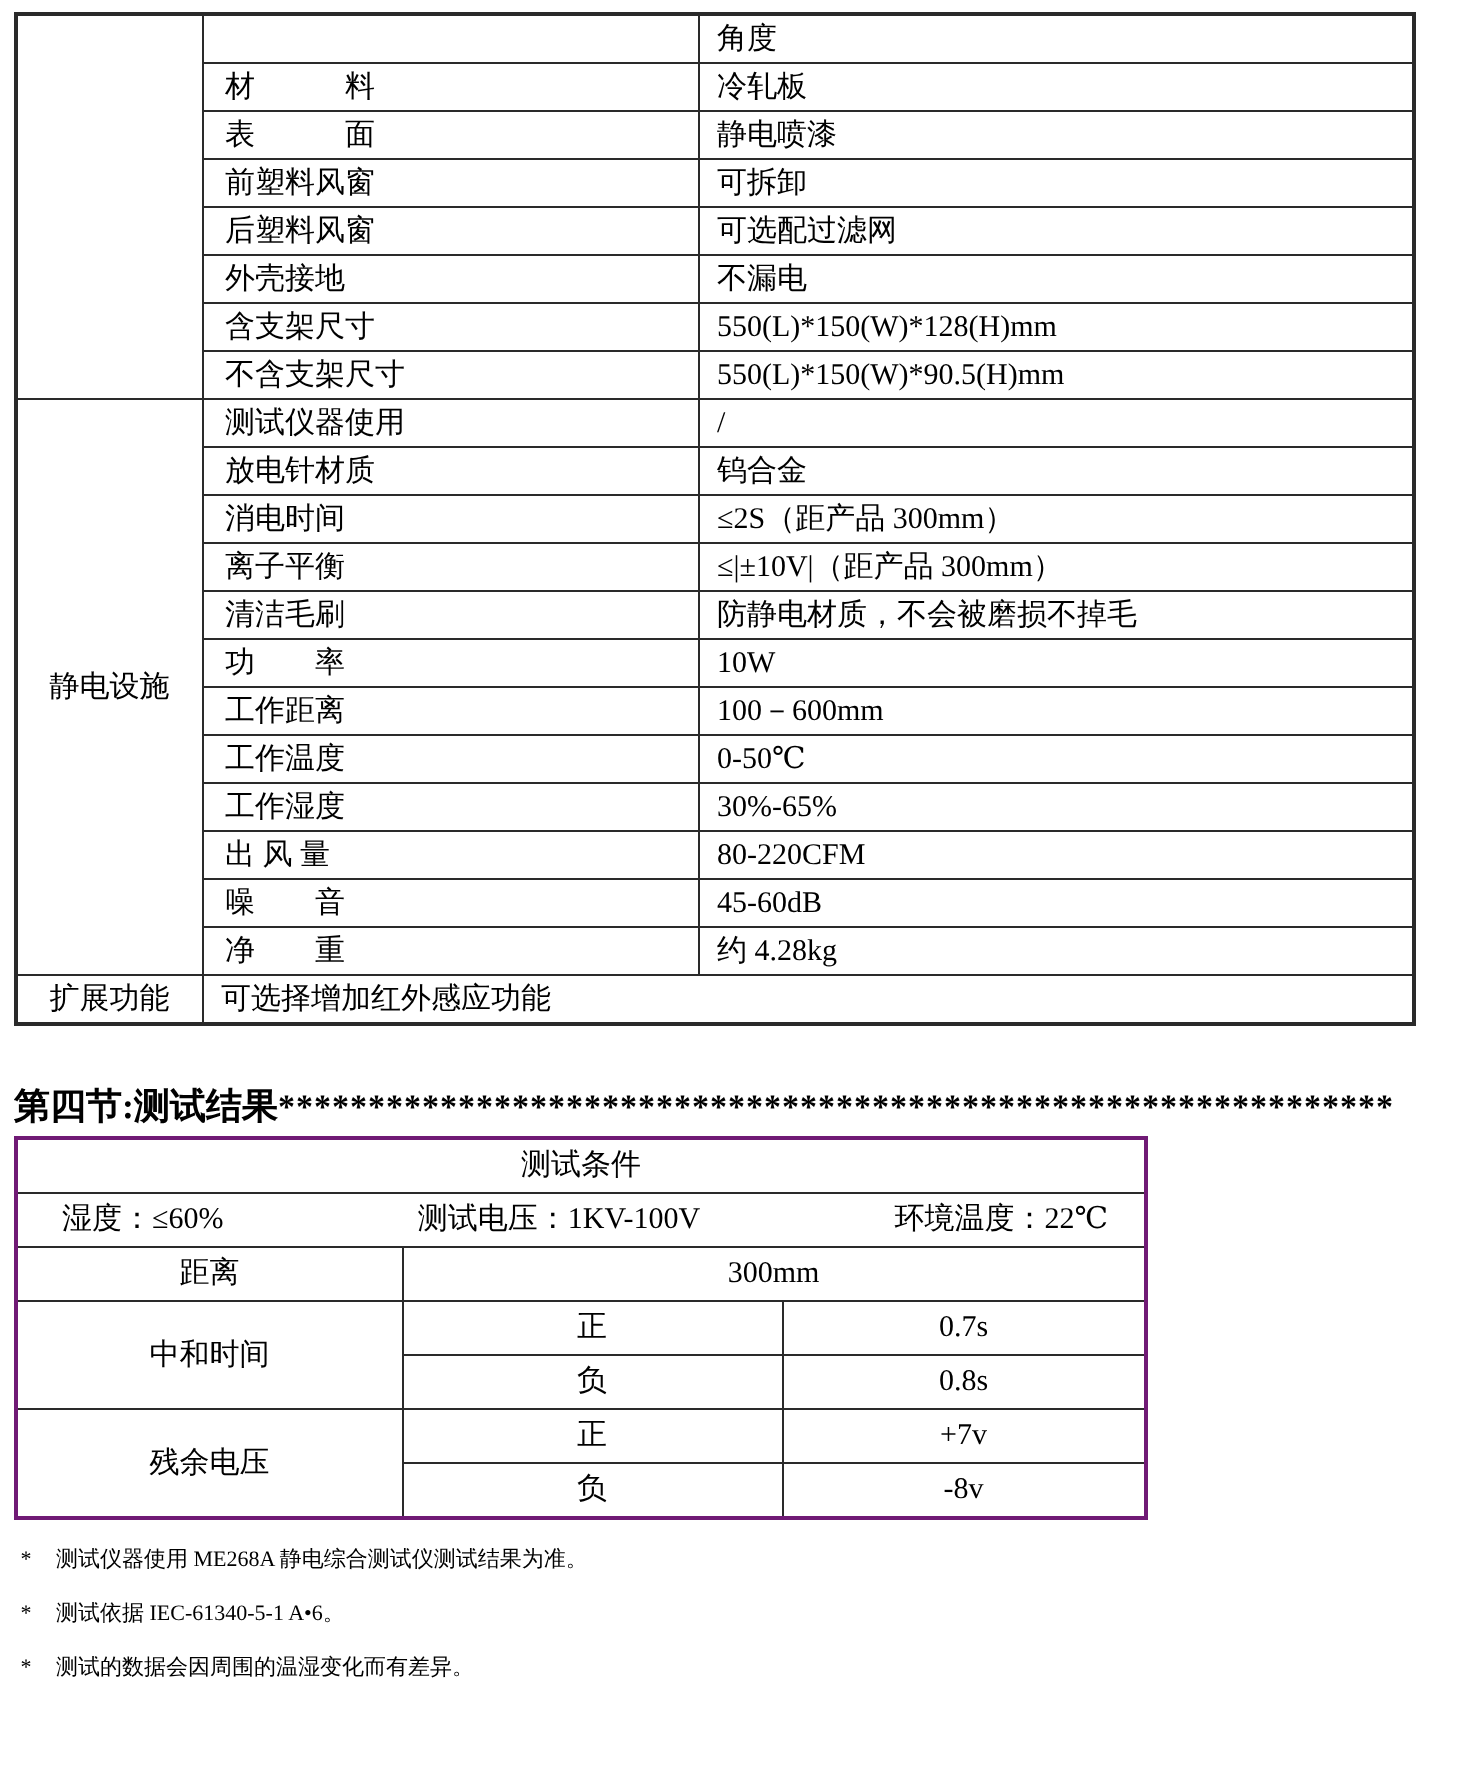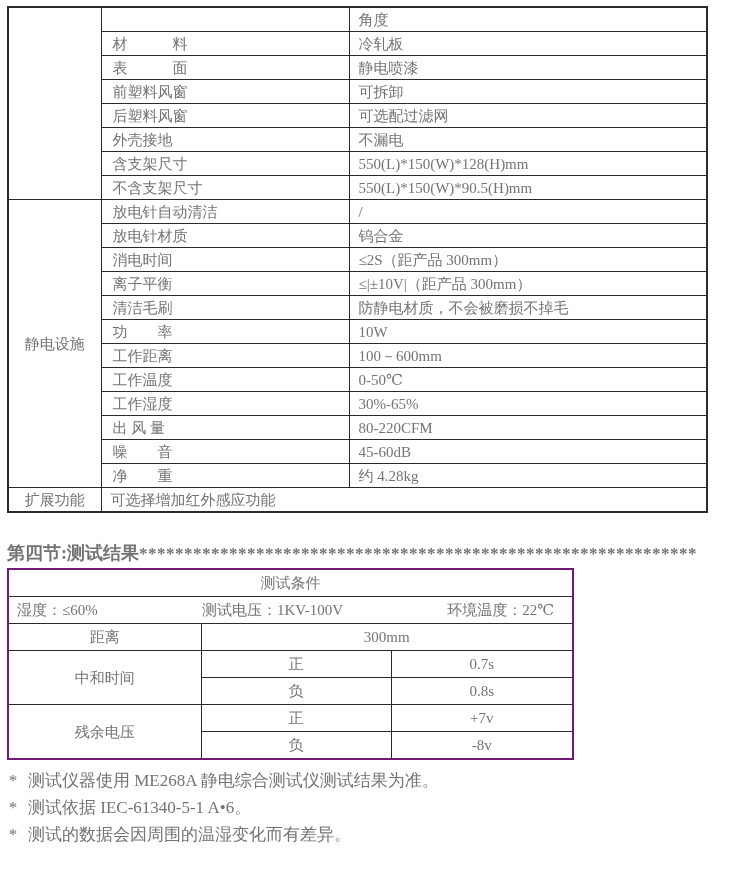--- a/index.html
+++ b/index.html
@@ -1,18 +1,18 @@
 <!DOCTYPE html>
 <html><head>
 <meta charset="utf-8">
 <style>
   html,body { margin:0; padding:0; }
   .page {
     position:relative; width:734px; height:891px; background:#ffffff;
-    color:#737373; font-family:"Liberation Serif","DejaVu Serif",serif;
+    color:#000000; font-family:"Liberation Serif","DejaVu Serif",serif;
     overflow:hidden; box-sizing:border-box; padding:6px 0 0 7px;
   }
   table { border-collapse:collapse; table-layout:fixed; }
   td {
     border:1px solid #2a2a2a; font-size:15px; vertical-align:middle;
     overflow:hidden; padding:0; line-height:1.2;
   }
   
   table.spec { width:699px; border:2px solid #2a2a2a; }
   table.spec td { height:23px; }
@@ -22,24 +22,24 @@
   
   .section-title {
     margin:28px 0 0 0; font-size:18px; font-weight:bold;
     white-space:nowrap; overflow:hidden; width:720px; line-height:24px;
   }
   .section-title .stars { font-size:17px; letter-spacing:0.5px; }
   
   table.test { width:565px; border:2px solid #701a75; margin-top:2px; }
   table.test td { height:26px; text-align:center; }
   .cond-cell { padding:0; }
-  .cond-row { display:flex; justify-content:space-between; padding:0 18px 0 8px; }
+  .cond-row { display:flex; justify-content:space-between; padding:0 18px 0 22px; }
   .cond-row span { white-space:pre; }
   
-  .notes { margin-top:7px; font-size:17px; }
+  .notes { margin-top:7px; font-size:11px; }
   .note-line { line-height:27px; white-space:pre; }
   .note-marker { display:inline-block; width:12px; margin-right:9px; text-align:center; }
   .section-title.last { margin-top:18px; }
 </style>
 </head>
 <body>
 
 <div class="page">
 
   <table class="spec">
@@ -77,21 +77,21 @@
         <tr>
           <td class="label-cell">含支架尺寸</td>
           <td class="value-cell">550(L)*150(W)*128(H)mm</td>
         </tr>
         <tr>
           <td class="label-cell">不含支架尺寸</td>
           <td class="value-cell">550(L)*150(W)*90.5(H)mm</td>
         </tr>
         <tr>
           <td class="group-cell" rowspan="12">静电设施</td>
-          <td class="label-cell">放电针自动清洁</td>
+          <td class="label-cell">测试仪器使用</td>
           <td class="value-cell">/</td>
         </tr>
         <tr>
           <td class="label-cell">放电针材质</td>
           <td class="value-cell">钨合金</td>
         </tr>
         <tr>
           <td class="label-cell">消电时间</td>
           <td class="value-cell">≤2S（距产品 300mm）</td>
         </tr>

